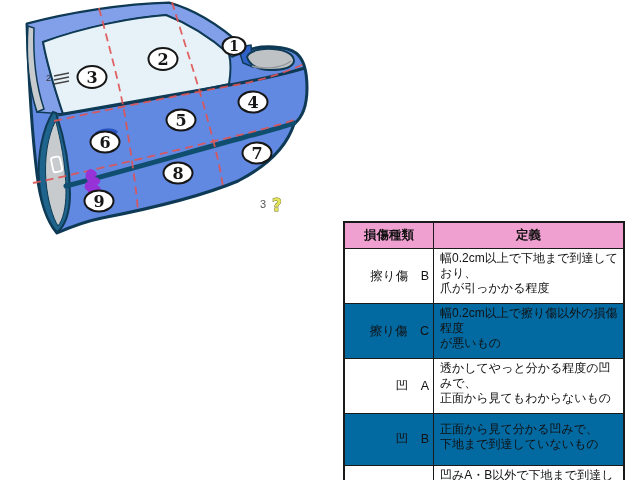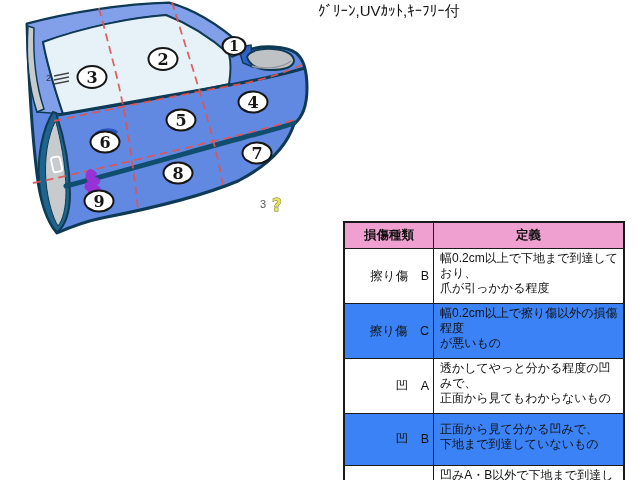--- a/index.html
+++ b/index.html
@@ -7,29 +7,28 @@
           font-family:"Liberation Sans","DejaVu Sans",sans-serif;color:#111;}
   .top-note{position:absolute;left:318px;top:2px;font-size:15px;color:#151515;white-space:nowrap;}
   .door-svg{position:absolute;left:0;top:0;width:320px;height:240px;}
   .notes{position:absolute;left:3px;top:238px;font-size:15px;line-height:17px;color:#151515;white-space:nowrap;}
   .def-table{position:absolute;left:343px;top:221px;width:282px;border-collapse:collapse;
              table-layout:fixed;background:#fff;border:2px solid #1a1a1a;}
   .def-table th,.def-table td{border:1.5px solid #1a1a1a;padding:4px;vertical-align:middle;}
   .def-table th{background:#f0a0d0;font-size:12.5px;font-weight:600;color:#111;}
   .def-table td.type{width:80px;text-align:right;font-size:12.5px;}
   .def-table td.def{font-size:12px;line-height:15px;padding:2px 4px 7px 6px;white-space:pre-line;}
-  .def-table tr.pink td{background:#3b82f6;}
+  .def-table tr.pink td{background:#0369a1;}
   .def-table tr.white td{background:#ffffff;}
 </style>
 </head>
 <body>
 
 <div class="canvas">
 
-  <div class="top-note">ｸﾞﾘｰﾝ,UVｶｯﾄ,ｷｰﾌﾘｰ付</div>
 
   <svg class="door-svg" viewBox="0 0 320 240">
 
     <path d="M27,24 C68,13 124,4 169,3 C198,11 222,28 242,46 L248,50 C263,45 286,46 296,53
              C304,59 307,72 307,88 C307,106 303,117 294,124 C287,146 267,166 238,181
              C200,197 148,209 102,218 C82,222 66,229 57,233 C47,221 40,199 37,174
              C33,142 29,88 27,24 Z" stroke="#0e3a55" stroke-width="3" stroke-linejoin="round" fill="#6289e2"></path>
 
     <path d="M27,24 C68,13 124,4 169,3 C198,11 222,28 242,46 L248,50 L232,57
              C213,40 193,26 166,15 C134,17 84,27 43,42 C47,64 55,90 63,114

